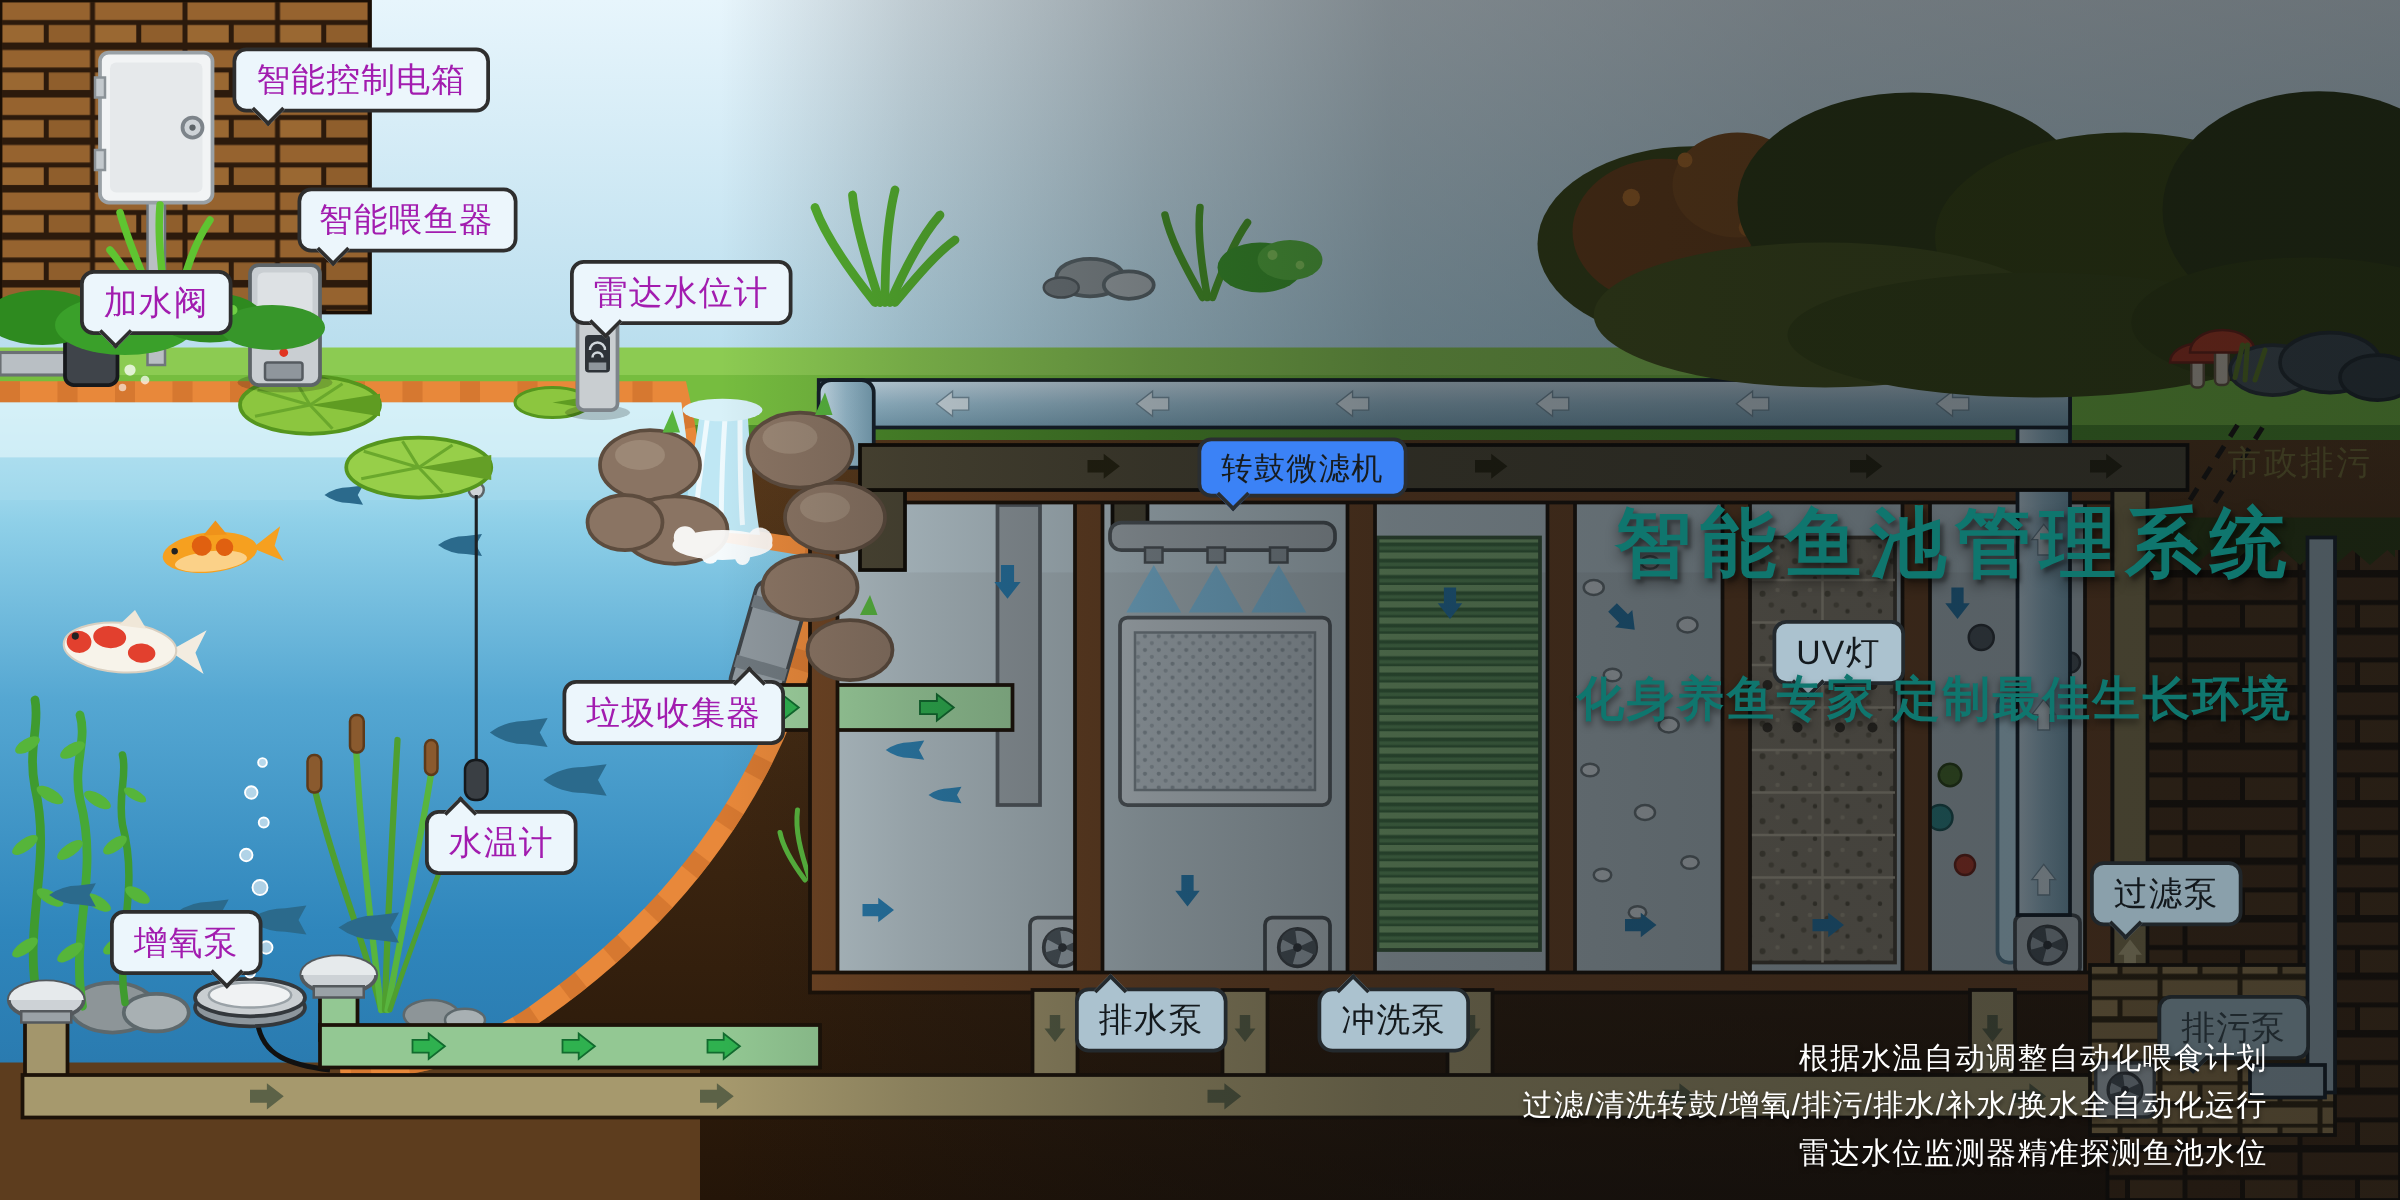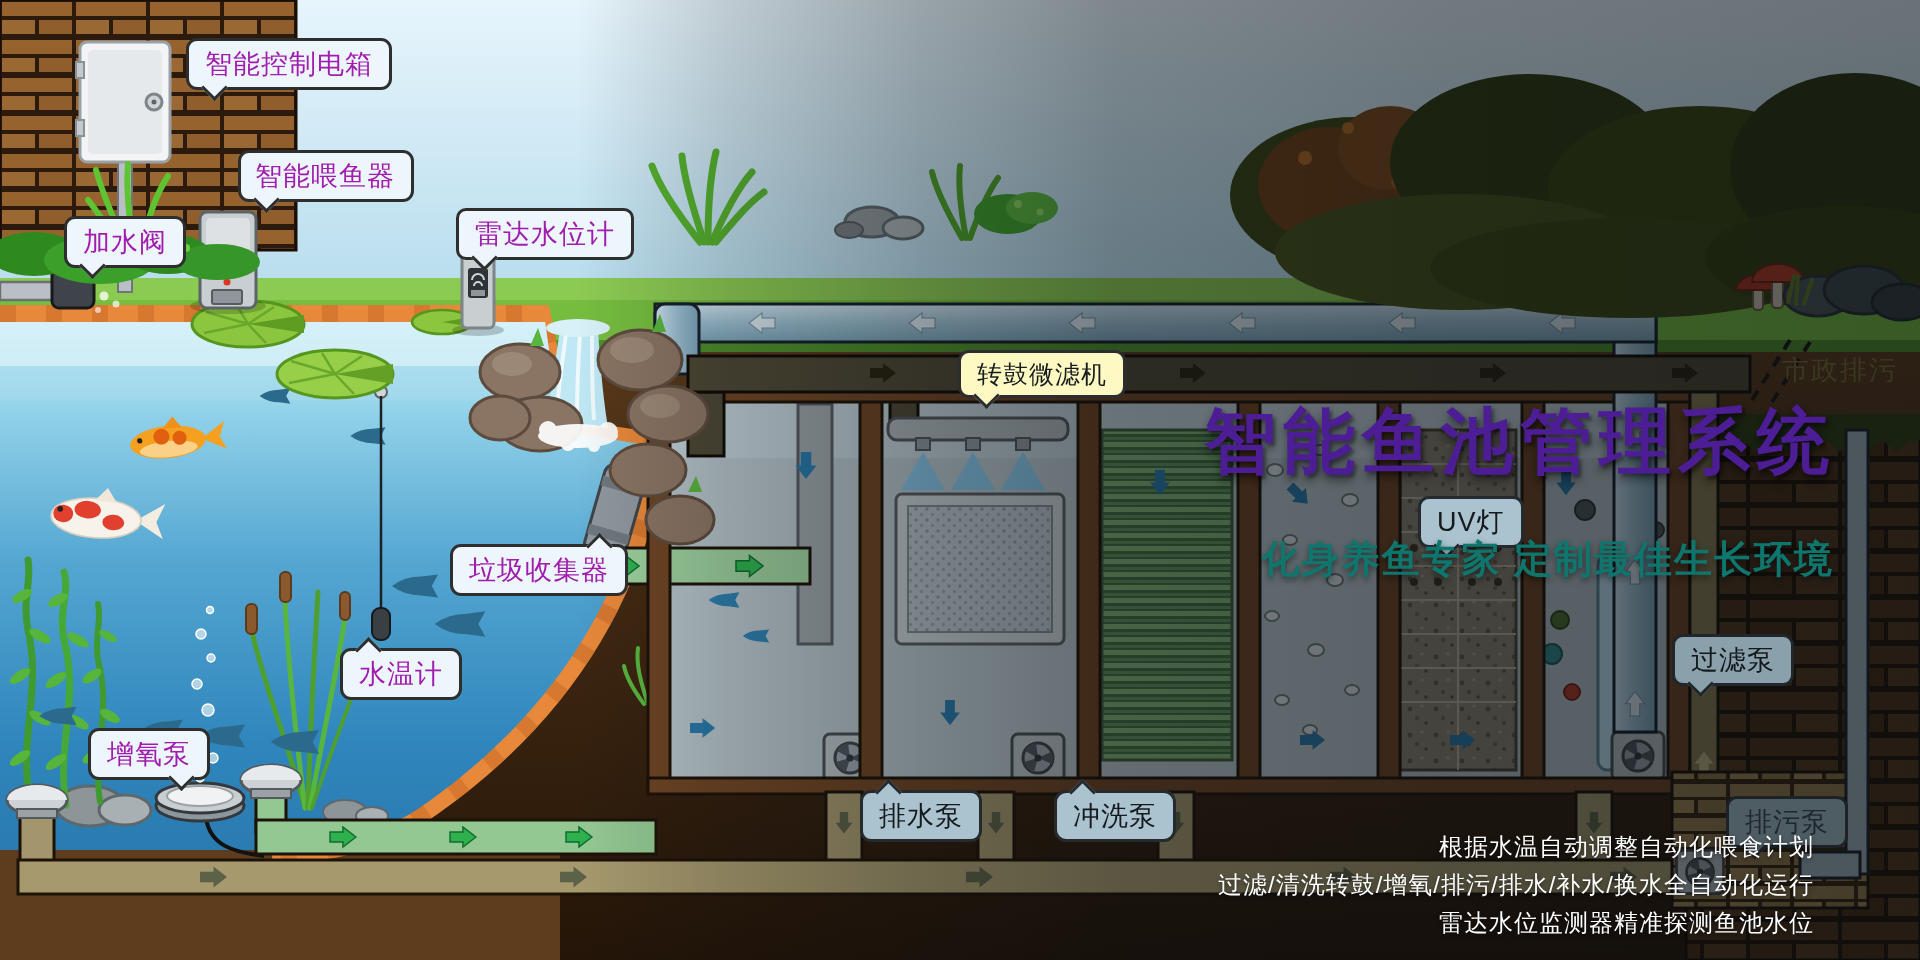--- a/index.html
+++ b/index.html
@@ -21,31 +21,31 @@
   .bubble{
     position:absolute;z-index:5;height:46px;display:flex;align-items:center;justify-content:center;
     padding:0 16px;background:#ecf6fc;border:3px solid #2e2e2e;border-radius:11px;
     font-size:27px;font-weight:500;color:#a21caf;white-space:nowrap;letter-spacing:1px;
   }
   .bubble .tail{position:absolute;width:16px;height:16px;background:inherit;}
   .t-dl{bottom:-10px;left:16px;transform:rotate(45deg);border-right:3px solid #2e2e2e;border-bottom:3px solid #2e2e2e;}
   .t-dr{bottom:-10px;right:16px;transform:rotate(45deg);border-right:3px solid #2e2e2e;border-bottom:3px solid #2e2e2e;}
   .t-ul{top:-10px;left:16px;transform:rotate(45deg);border-left:3px solid #2e2e2e;border-top:3px solid #2e2e2e;}
   .t-ur{top:-10px;right:16px;transform:rotate(45deg);border-left:3px solid #2e2e2e;border-top:3px solid #2e2e2e;}
-  .bubble.lightmuted{background:#fef9c3;border-color:#2a2e31;color:#171c1f;}
+  .bubble.lightmuted{background:#3b82f6;border-color:#2a2e31;color:#171c1f;}
   .bubble.lightmuted .tail{border-color:#2a2e31;}
   .bubble.muted{background:#abc2cf;border-color:#242a2e;color:#141a1e;}
   .bubble.muted .tail{border-color:#242a2e;}
   .bubble.muted2{background:#8aa0ab;border-color:#20262a;color:#12181c;}
   .bubble.muted2 .tail{border-color:#20262a;}
   .bubble.dark{background:#4e5c63;border-color:#1c2226;color:#1f282d;z-index:3;}
   .bubble.dark .tail{border-color:#1c2226;}
   #title{
-    position:absolute;right:84px;top:394px;z-index:6;color:#4c1d95;
-    font-size:72px;font-weight:900;letter-spacing:7px;white-space:nowrap;
+    position:absolute;right:84px;top:394px;z-index:6;color:#0f766e;
+    font-size:61px;font-weight:900;letter-spacing:7px;white-space:nowrap;
     text-shadow:0 6px 10px rgba(0,0,0,.45), 3px 3px 3px rgba(0,0,0,.3);
   }
   #subtitle{
     position:absolute;right:86px;top:534px;z-index:6;color:#0f766e;
     font-size:38px;font-weight:bold;letter-spacing:2px;white-space:nowrap;
     text-shadow:0 3px 6px rgba(0,0,0,.5);
     padding-left:16px;
   }
   #features{
     position:absolute;right:106px;top:828px;z-index:6;color:#fff;
@@ -614,21 +614,21 @@
   <span class="tail t-dl"></span>
 </div>
 <div class="bubble" style="left:238px;top:150px;padding-left:14px;">
   <span>智能喂鱼器</span>
   <span class="tail t-dl"></span>
 </div>
 <div class="bubble" style="left:64px;top:216px;">
   <span>加水阀</span>
   <span class="tail t-dl"></span>
 </div>
-<div class="bubble" style="left:456px;top:208px;border-radius:10px;">
+<div class="bubble" style="left:456px;top:208px;">
   <span>雷达水位计</span>
   <span class="tail t-dl"></span>
 </div>
 <div class="bubble" style="left:450px;top:544px;">
   <span>垃圾收集器</span>
   <span class="tail t-ur"></span>
 </div>
 <div class="bubble" style="left:340px;top:648px;">
   <span>水温计</span>
   <span class="tail t-ul"></span>
@@ -646,21 +646,21 @@
   <span class="tail t-dl"></span>
 </div>
 <div class="bubble muted" style="left:860px;top:790px;">
   <span>排水泵</span>
   <span class="tail t-ul"></span>
 </div>
 <div class="bubble muted" style="left:1054px;top:790px;border-radius:12px;">
   <span>冲洗泵</span>
   <span class="tail t-ul"></span>
 </div>
-<div class="bubble muted2" style="left:1672px;top:634px;align-items:center;">
+<div class="bubble muted2" style="left:1672px;top:689px;align-items:center;">
   <span>过滤泵</span>
   <span class="tail t-dl"></span>
 </div>
 <div class="bubble dark" style="left:1726px;top:796px;">
   <span>排污泵</span>
   <span class="tail t-dl"></span>
 </div>
 
 <div id="municipal">市政排污</div>
 

